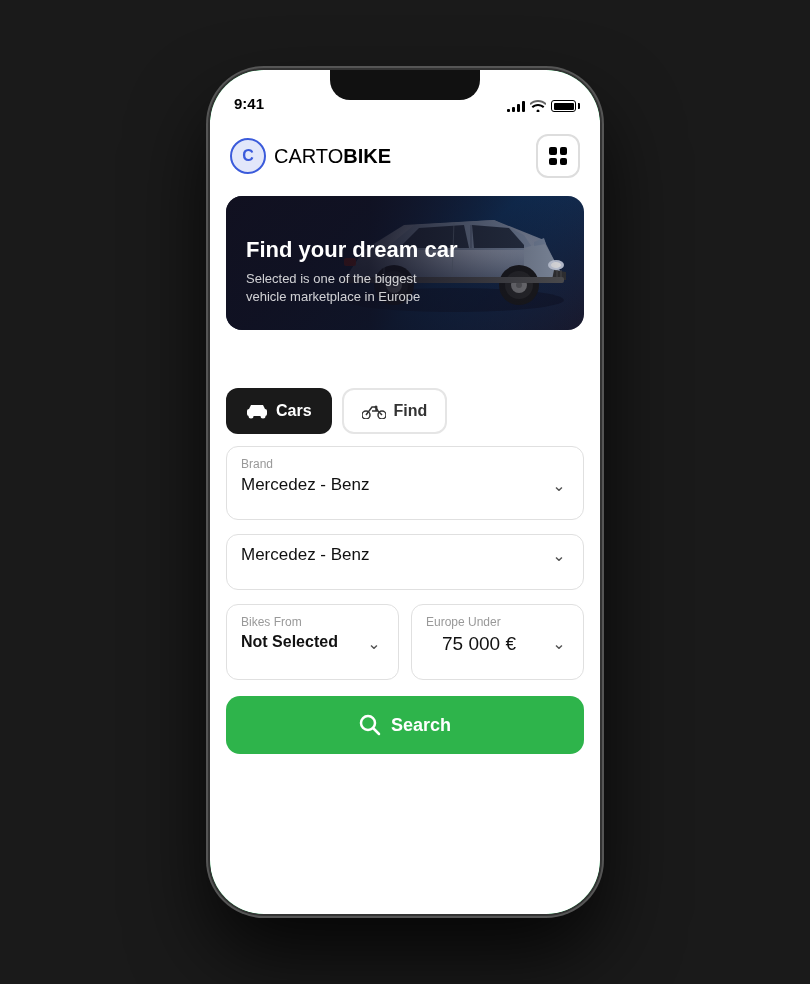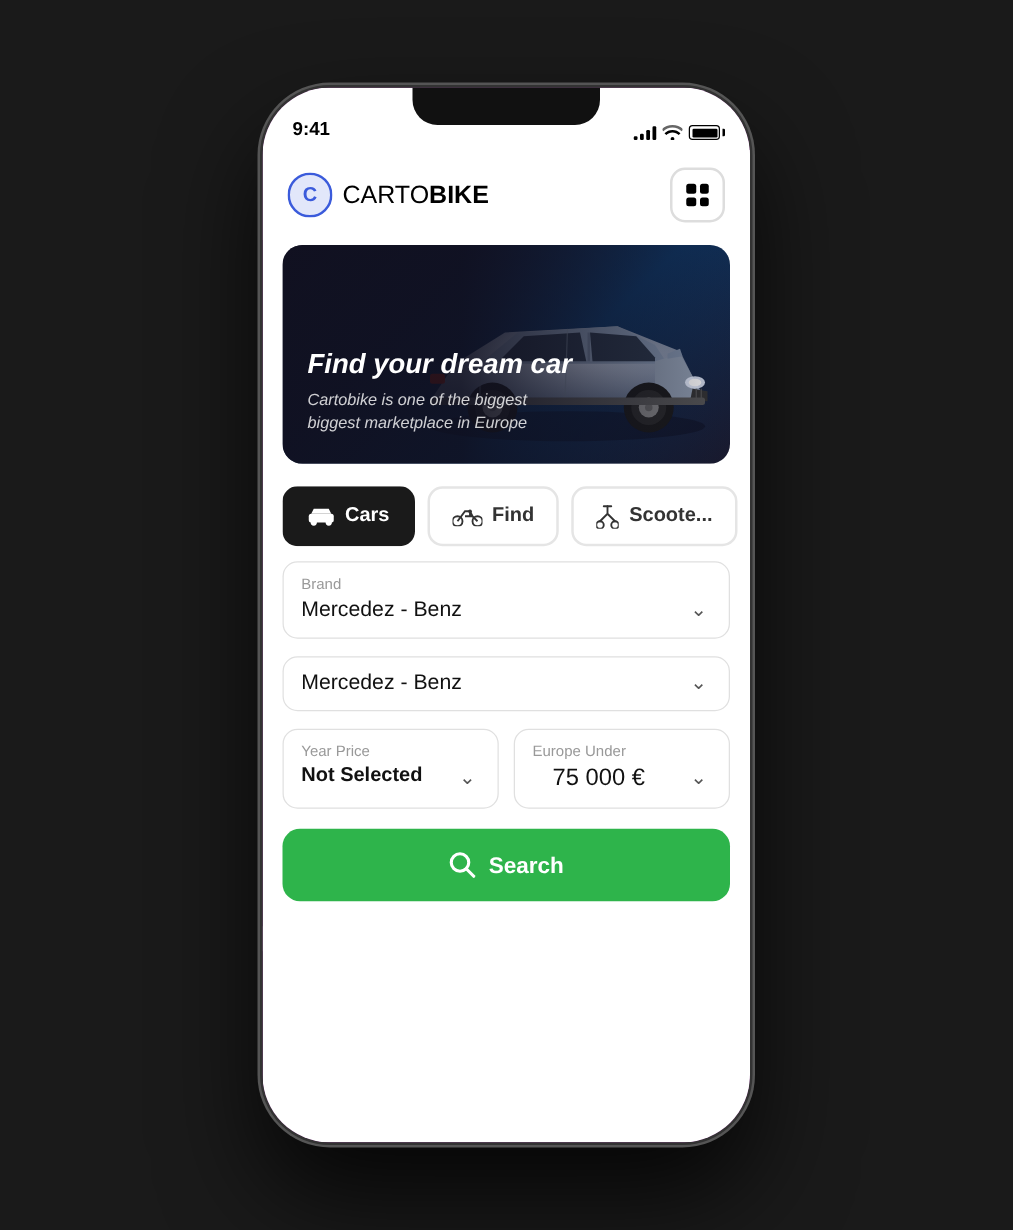--- a/index.html
+++ b/index.html
@@ -39,21 +39,21 @@
       z-index: 100;
     }
 
     
     .screen {
       position: absolute;
       top: 0;
       left: 0;
       right: 0;
       bottom: 0;
-      background: #701a75;
+      background: #22c55e;
       border-radius: 52px;
       overflow: hidden;
       display: flex;
       flex-direction: column;
     }
 
     
     .status-bar {
       background: #fff;
       height: 50px;
@@ -169,24 +169,23 @@
     .grid-icon span {
       background: #000;
       border-radius: 2px;
     }
 
     
     .hero-banner {
       margin: 4px 16px 0;
       border-radius: 16px;
       overflow: hidden;
-      height: 175px;
+      height: 134px;
       position: relative;
       flex-shrink: 0;
-      font-style: italic;
     }
 
     .hero-bg {
       position: absolute;
       inset: 0;
       background: linear-gradient(135deg, #1a1a2e 0%, #16213e 30%, #0f3460 60%, #1a1a2e 100%);
     }
 
     .hero-overlay {
       position: absolute;
@@ -228,20 +227,21 @@
       display: flex;
       align-items: center;
       gap: 8px;
       padding: 12px 18px;
       border-radius: 12px;
       font-size: 16px;
       font-weight: 600;
       cursor: pointer;
       white-space: nowrap;
       border: 2px solid transparent;
+      margin-top: 40px;
     }
 
     .tab-item.active {
       background: #1a1a1a;
       color: #fff;
     }
 
     .tab-item.inactive {
       background: #fff;
       color: #333;
@@ -253,21 +253,21 @@
       padding: 0 16px;
       display: flex;
       flex-direction: column;
       gap: 14px;
       flex-shrink: 0;
     }
 
     .form-group {
       border: 1.5px solid #e0e0e0;
       border-radius: 12px;
-      padding: 10px 14px 12px;
+      padding: 10px 14px 24px;
       background: #fff;
       position: relative;
     }
 
     .form-label {
       font-size: 12px;
       color: #999;
       margin-bottom: 4px;
       display: block;
     }
@@ -436,21 +436,21 @@
 
             <path d="M210 72 L220 68 L222 74 L210 76 Z" fill="#8090a8"></path>
 
             <rect x="20" y="107" width="220" height="6" rx="2" fill="#555"></rect>
           </svg>
         </div>
 
         <div class="hero-overlay"></div>
         <div class="hero-text">
           <div class="hero-title">Find your dream car</div>
-          <div class="hero-subtitle">Cartobike is one of the biggest biggest marketplace in Europe</div>
+          <div class="hero-subtitle">Selected is one of the biggest vehicle marketplace in Europe</div>
         </div>
       </div>
 
       <div class="category-tabs">
 
         <div class="tab-item active">
           <svg width="22" height="16" viewBox="0 0 22 16" fill="white">
             <path d="M3 6l2-4h12l2 4H3z"></path>
             <rect x="1" y="6" width="20" height="7" rx="2"></rect>
             <circle cx="5" cy="13" r="2.5" fill="white"></circle>
@@ -462,29 +462,20 @@
         <div class="tab-item inactive">
           <svg width="24" height="16" viewBox="0 0 24 16" fill="#333">
             <circle cx="4" cy="12" r="4" fill="none" stroke="#333" stroke-width="1.5"></circle>
             <circle cx="20" cy="12" r="4" fill="none" stroke="#333" stroke-width="1.5"></circle>
             <path d="M4 12 L10 4 L14 4 L14 8 M14 4 L16 8 M10 8 L16 8 L20 12" stroke="#333" stroke-width="1.5" fill="none"></path>
             <circle cx="14" cy="4" r="1.5" fill="#333"></circle>
           </svg>
           <span>Find</span>
         </div>
 
-        <div class="tab-item inactive">
-          <svg width="18" height="20" viewBox="0 0 18 20" fill="#333">
-            <circle cx="3" cy="17" r="3" fill="none" stroke="#333" stroke-width="1.5"></circle>
-            <circle cx="15" cy="17" r="3" fill="none" stroke="#333" stroke-width="1.5"></circle>
-            <path d="M9 2 L9 8 L3 14 M9 8 L15 14" stroke="#333" stroke-width="1.5" fill="none" stroke-linecap="round"></path>
-            <path d="M6 2 L12 2" stroke="#333" stroke-width="1.5" stroke-linecap="round"></path>
-          </svg>
-          <span>Scoote...</span>
-        </div>
 
       </div>
 
       <div class="search-form">
 
         <div class="form-group">
           <span class="form-label">Brand</span>
           <div class="form-row">
             <span class="form-value">Mercedez - Benz</span>
             <div class="chevron-down">⌄</div>
@@ -494,21 +485,21 @@
         <div class="form-group">
           <div class="form-row">
             <span class="form-value">Mercedez - Benz</span>
             <div class="chevron-down">⌄</div>
           </div>
         </div>
 
         <div class="form-two-col">
 
           <div class="form-group">
-            <span class="form-label">Year Price</span>
+            <span class="form-label">Bikes From</span>
             <div class="form-row">
               <span class="form-value" style="font-size:16px;font-weight:bold;">Not Selected</span>
               <div class="chevron-down">⌄</div>
             </div>
           </div>
 
           <div class="form-group">
             <span class="form-label">Europe Under</span>
             <div class="form-row">
               <span class="form-value" style="font-size:19px;margin-left:16px;">75 000 €</span>

